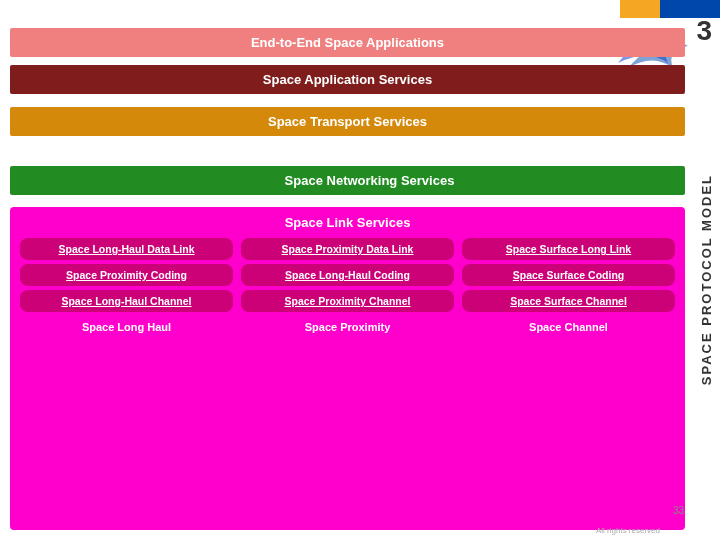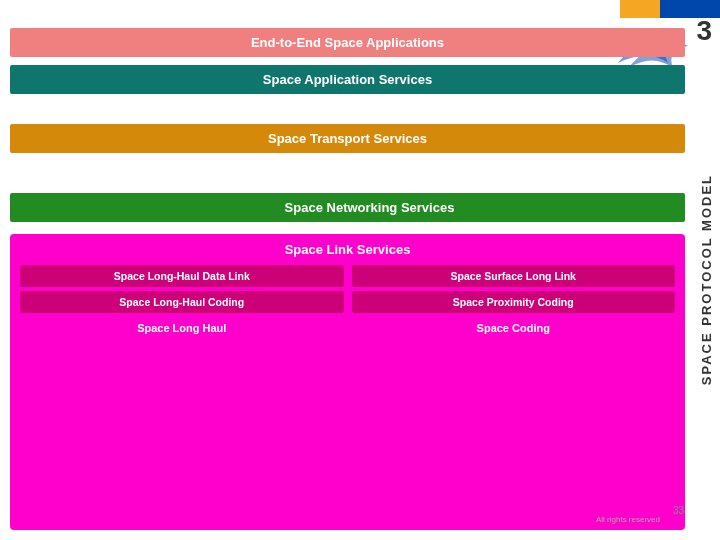--- a/index.html
+++ b/index.html
@@ -91,26 +91,26 @@
       padding: 7px 0;
       border-radius: 2px;
     }
 
     .end-to-end {
       background: #f08080;
       margin-top: 10px;
       margin-bottom: 8px;
     }
     .app-services {
-      background: #0f766e;
-      margin-bottom: 30px;
+      background: #7f1d1d;
+      margin-bottom: 13px;
     }
     .transport-services {
       background: #d4890a;
-      margin-bottom: 40px;
+      margin-bottom: 30px;
     }
     .networking-services {
       background: #228b22;
       margin-bottom: 12px;
       padding-left: 44px;
     }
 
     .space-link-container {
       background: #ff00cc;
       border-radius: 4px;
@@ -135,22 +135,23 @@
     }
 
     .link-btn {
       flex: 1;
       background: #cc0077;
       color: white;
       font-size: 10.5px;
       font-weight: bold;
       text-align: center;
       padding: 5px 4px;
-      border-radius: 3px;
+      border-radius: 8px;
       cursor: pointer;
+      text-decoration: underline;
     }
 
     .bottom-row {
       display: flex;
       gap: 8px;
       justify-content: flex-start;
       margin-top: 2px;
     }
     .bottom-label {
       flex: 1;
@@ -163,21 +164,21 @@
 
     .page-num-bottom {
       position: absolute;
       bottom: 24px;
       right: 36px;
       font-size: 10px;
       color: #888;
     }
     .copyright {
       position: absolute;
-      bottom: 16px;
+      bottom: 5px;
       right: 60px;
       font-size: 8px;
       color: #aaa;
     }
   </style>
 </head>
 <body>
 
 <div class="top-bar">
   <div class="top-bar-orange"></div>
@@ -214,31 +215,39 @@
 
   <div class="layer-bar networking-services">
     <span>Space Networking Services</span>
   </div>
 
   <div class="space-link-container">
     <div class="space-link-title">Space Link Services</div>
 
     <div class="link-row">
       <div class="link-btn">Space Long-Haul Data Link</div>
+      <div class="link-btn">Space Proximity Data Link</div>
       <div class="link-btn">Space Surface Long Link</div>
     </div>
 
     <div class="link-row">
+      <div class="link-btn">Space Proximity Coding</div>
       <div class="link-btn">Space Long-Haul Coding</div>
-      <div class="link-btn">Space Proximity Coding</div>
-    </div>
-
+      <div class="link-btn">Space Surface Coding</div>
+    </div>
+
+    <div class="link-row">
+      <div class="link-btn">Space Long-Haul Channel</div>
+      <div class="link-btn">Space Proximity Channel</div>
+      <div class="link-btn">Space Surface Channel</div>
+    </div>
 
     <div class="bottom-row">
       <div class="bottom-label">Space Long Haul</div>
-      <div class="bottom-label">Space Coding</div>
+      <div class="bottom-label">Space Proximity</div>
+      <div class="bottom-label">Space Channel</div>
     </div>
   </div>
 
 </div>
 
 <div class="page-num-bottom">33</div>
 <div class="copyright">All rights reserved</div>
 
 </body></html>

